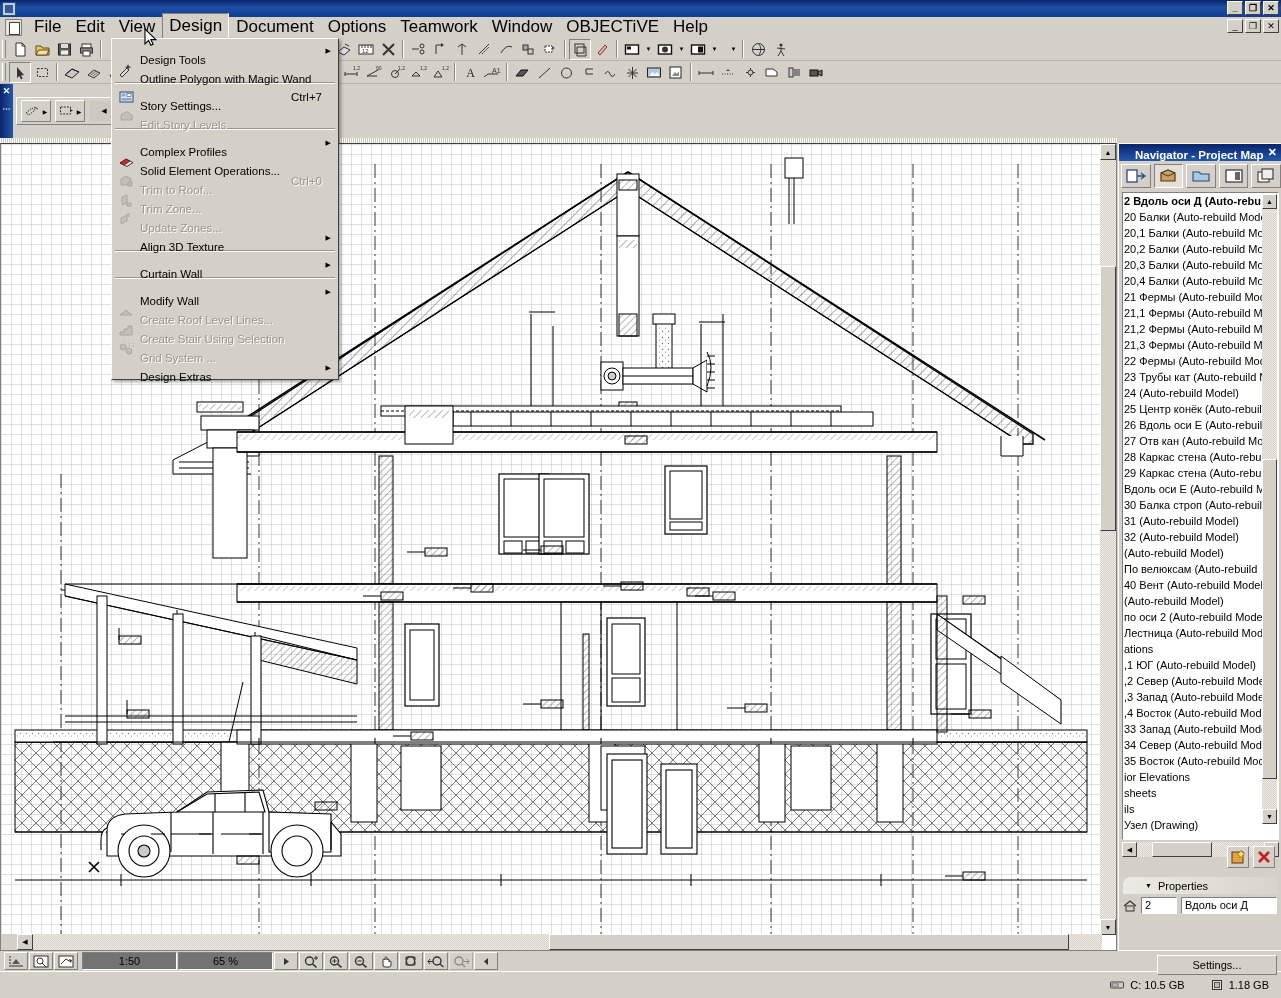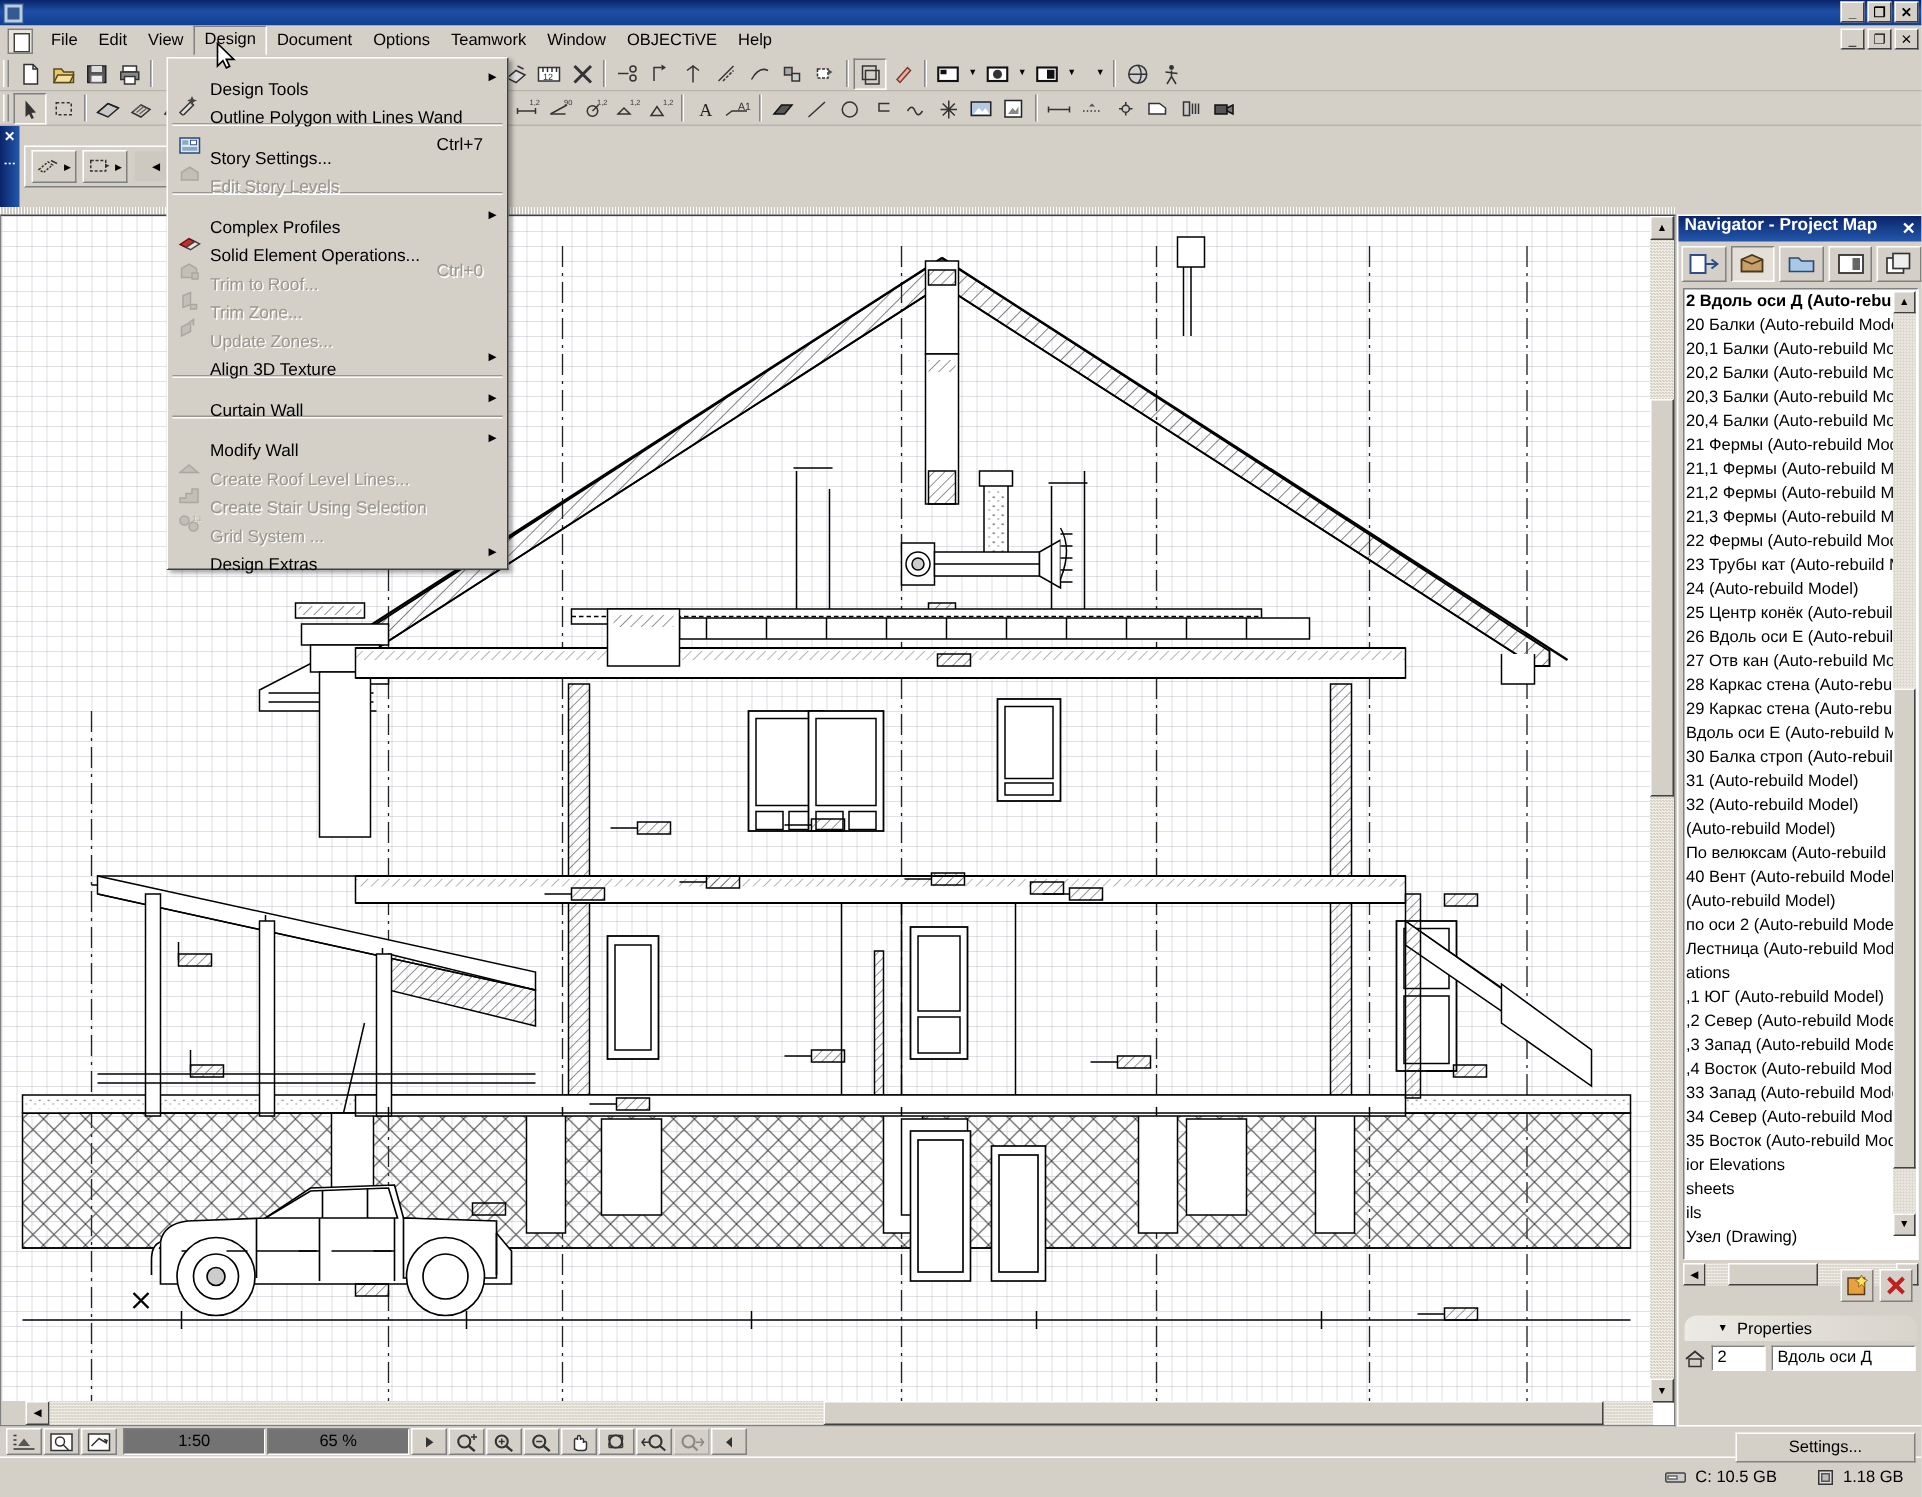--- a/index.html
+++ b/index.html
@@ -45,21 +45,21 @@
   }
   .menubar-icon {
     width: 17px; height: 17px; margin: 0 5px 0 5px; flex: 0 0 17px;
     border: 1px solid #808080; background: #e8e4dc; position: relative;
   }
   .menubar-icon::before {
     content: ""; position: absolute; left: 3px; top: 2px; width: 9px; height: 11px;
     background: #fff; border: 1px solid #404040;
   }
   .menu-item {
-    padding: 3px 7px 4px 7px; font-size: 11px; color: #000; cursor: default;
+    padding: 3px 7px 4px 7px; font-size: 17px; color: #000; cursor: default;
     white-space: nowrap;
   }
   .menu-item.open {
     background: #d4d0c8;
     border: 1px solid; border-color: #808080 #fff #d4d0c8 #808080;
     padding: 2px 6px 4px 6px; position: relative; z-index: 60;
   }
   .mdi-btns { position: absolute; right: 2px; top: 2px; display: flex; gap: 2px; }
 
   
@@ -169,21 +169,21 @@
   .status-cell { display: flex; align-items: center; gap: 6px; }
 
   
   .navpanel {
     position: absolute; left: 1118px; top: 143px; width: 163px; height: 808px;
     background: #d4d0c8; border: 1px solid #fff; border-right: 0;
   }
   .nav-title {
     height: 17px; background: linear-gradient(to bottom,#0a246a,#2358ad);
     color: #fff; font-weight: bold; font-size: 11.5px;
-    display: flex; align-items: flex-start; padding-left: 4px;
+    display: flex; align-items: flex-end; padding-left: 16px;
   }
   .nav-close { position: absolute; right: 4px; top: 2px; color: #fff; font-weight: bold; font-size: 11px; }
   .nav-tabs { height: 28px; display: flex; align-items: center; padding: 2px 0 0 2px; gap: 3px; }
   .nav-tab {
     width: 30px; height: 24px; background: #d4d0c8;
     border: 1px solid; border-color: #fff #808080 #808080 #fff;
     display: flex; align-items: center; justify-content: center;
   }
   .nav-tab.active { border-color: #808080 #fff #fff #808080; background: #e4e0d8; }
   .nav-list {
@@ -1222,21 +1222,21 @@
         <span class="mlabel">Design Tools</span>
         <span class="marrow">▶</span>
       </div>
       <div class="mrow">
         <span class="micon">
           <svg width="15" height="14" viewBox="0 0 15 14">
             <path d="M1 12l7-7 2 2-7 7z" fill="#ddd" stroke="#333"></path>
             <path d="M9 1l1 2.2L12.3 4l-2.3 1L9 7.3 8 5l-2.3-1L8 3.2z" fill="#444"></path>
           </svg>
         </span>
-        <span class="mlabel">Outline Polygon with Lines Wand</span>
+        <span class="mlabel">Outline Polygon with Magic Wand</span>
       </div>
       <div class="msep"></div>
       <div class="mrow">
         <span class="micon">
           <svg width="15" height="14" viewBox="0 0 15 14">
             <rect x="1" y="2" width="13" height="10" fill="#dfe8f0" stroke="#2a4a7a"></rect>
             <rect x="2.5" y="3.5" width="4" height="3" fill="#8aa8c8"></rect>
             <rect x="2.5" y="8" width="10" height="2.5" fill="#8aa8c8"></rect>
             <rect x="8" y="3.5" width="4" height="3" fill="#fff" stroke="#2a4a7a" stroke-width=".6"></rect>
           </svg>

